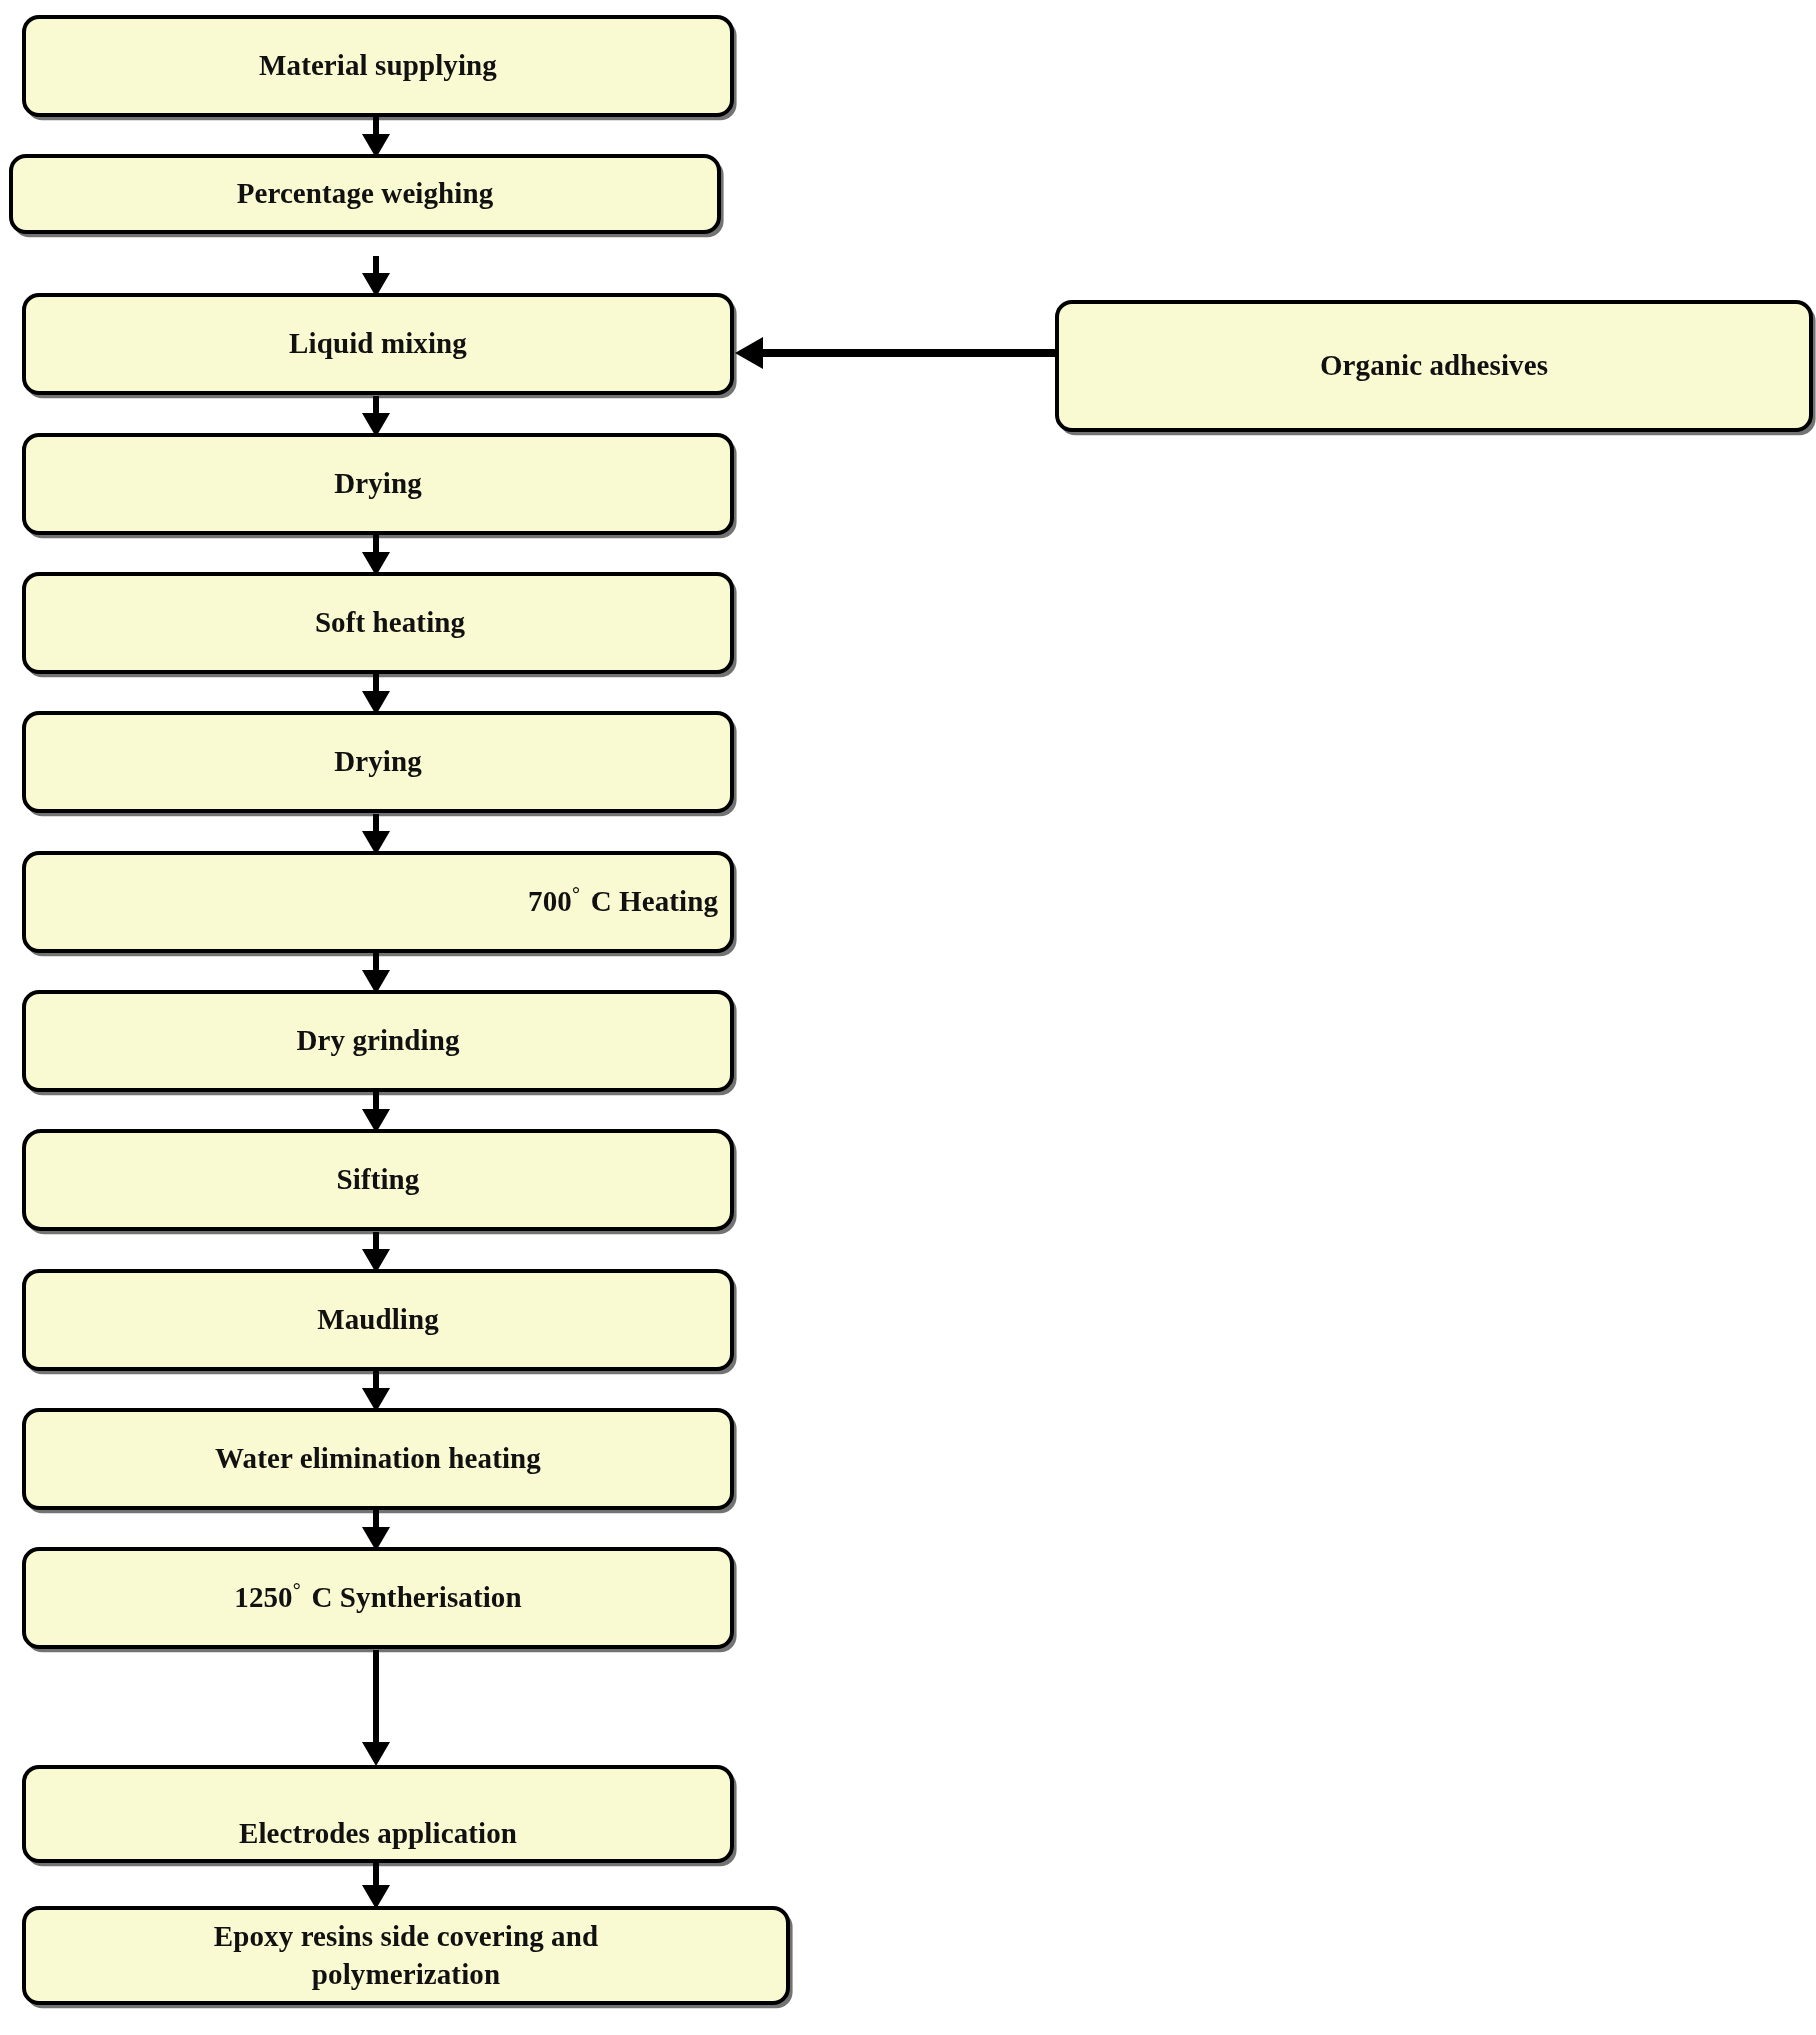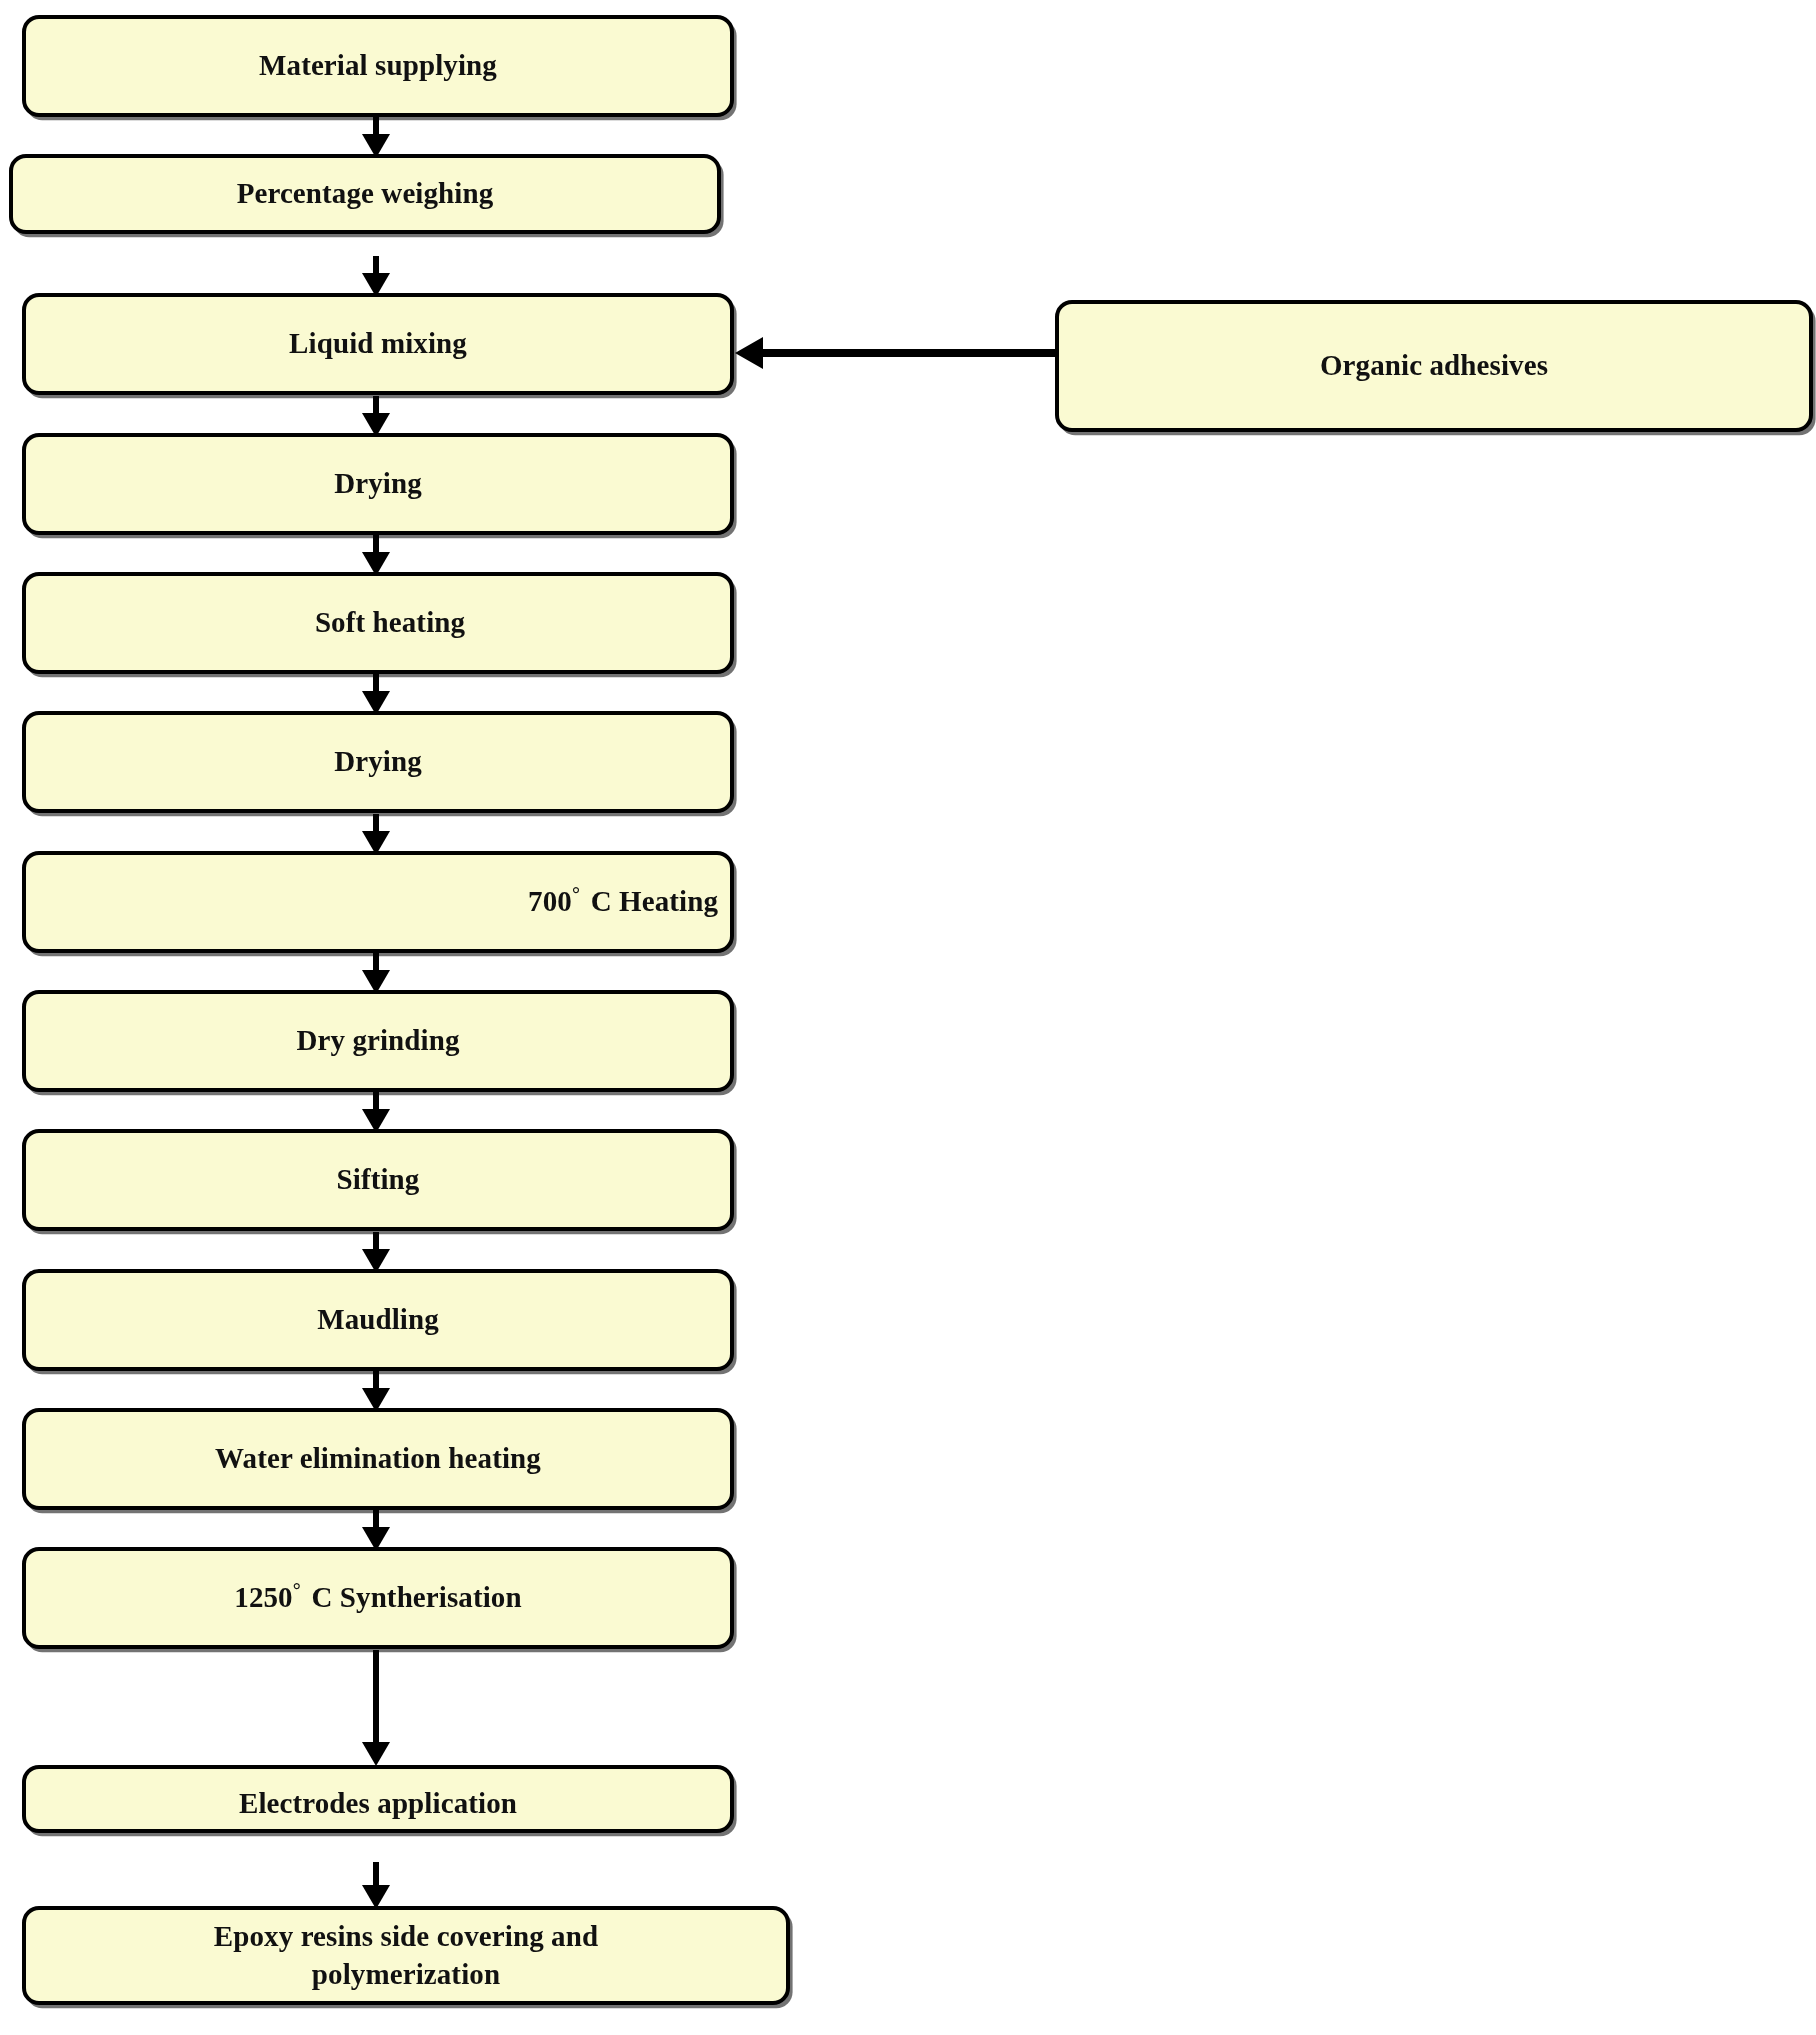--- a/index.html
+++ b/index.html
@@ -123,37 +123,37 @@
   </div>
 
   <div class="node" style="left:22px; top:851px; width:712px; height:102px;justify-content:flex-end;">
     <span class="label">700<span class="deg">°</span>C Heating</span>
   </div>
 
   <div class="node" style="left:22px; top:990px; width:712px; height:102px;">
     <span class="label">Dry grinding</span>
   </div>
 
-  <div class="node" style="left:22px; top:1129px; width:712px; height:102px;">
+  <div class="node" style="left:22px; top:1129px; width:712px; height:102px;border-radius:19px;">
     <span class="label">Sifting</span>
   </div>
 
   <div class="node" style="left:22px; top:1269px; width:712px; height:102px;">
     <span class="label">Maudling</span>
   </div>
 
   <div class="node" style="left:22px; top:1408px; width:712px; height:102px;">
     <span class="label">Water elimination heating</span>
   </div>
 
   <div class="node" style="left:22px; top:1547px; width:712px; height:102px;">
     <span class="label">1250<span class="deg">°</span>C Syntherisation</span>
   </div>
 
-  <div class="node valign-bottom" style="left:22px; top:1765px; width:712px; height:68px;">
+  <div class="node valign-bottom" style="left:22px; top:1765px; width:712px; height:98px;">
     <span class="label">Electrodes application</span>
   </div>
 
   <div class="node" style="left:22px; top:1906px; width:768px; height:99px;">
     <span class="label">Epoxy resins side covering and
 polymerization</span>
   </div>
 
   <div class="node" style="left:1055px; top:300px; width:758px; height:132px;">
     <span class="label">Organic adhesives</span>

